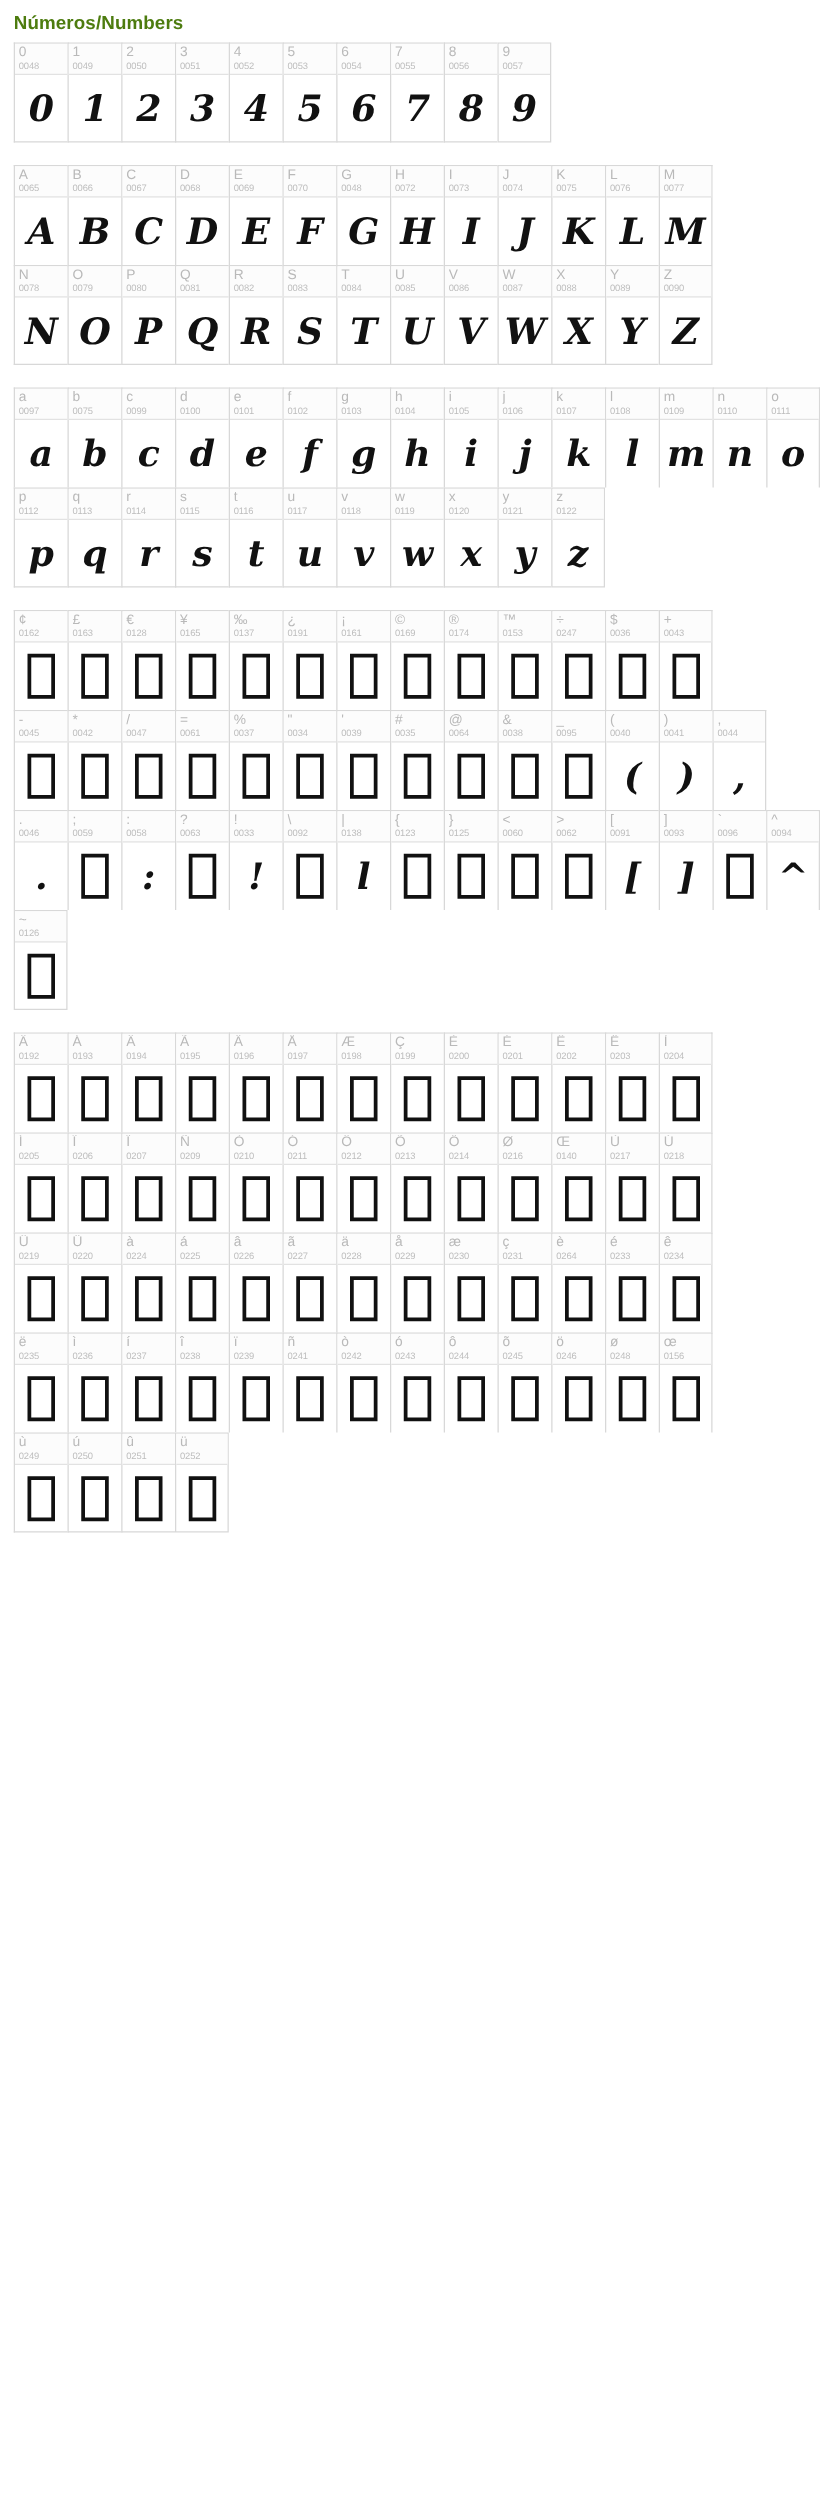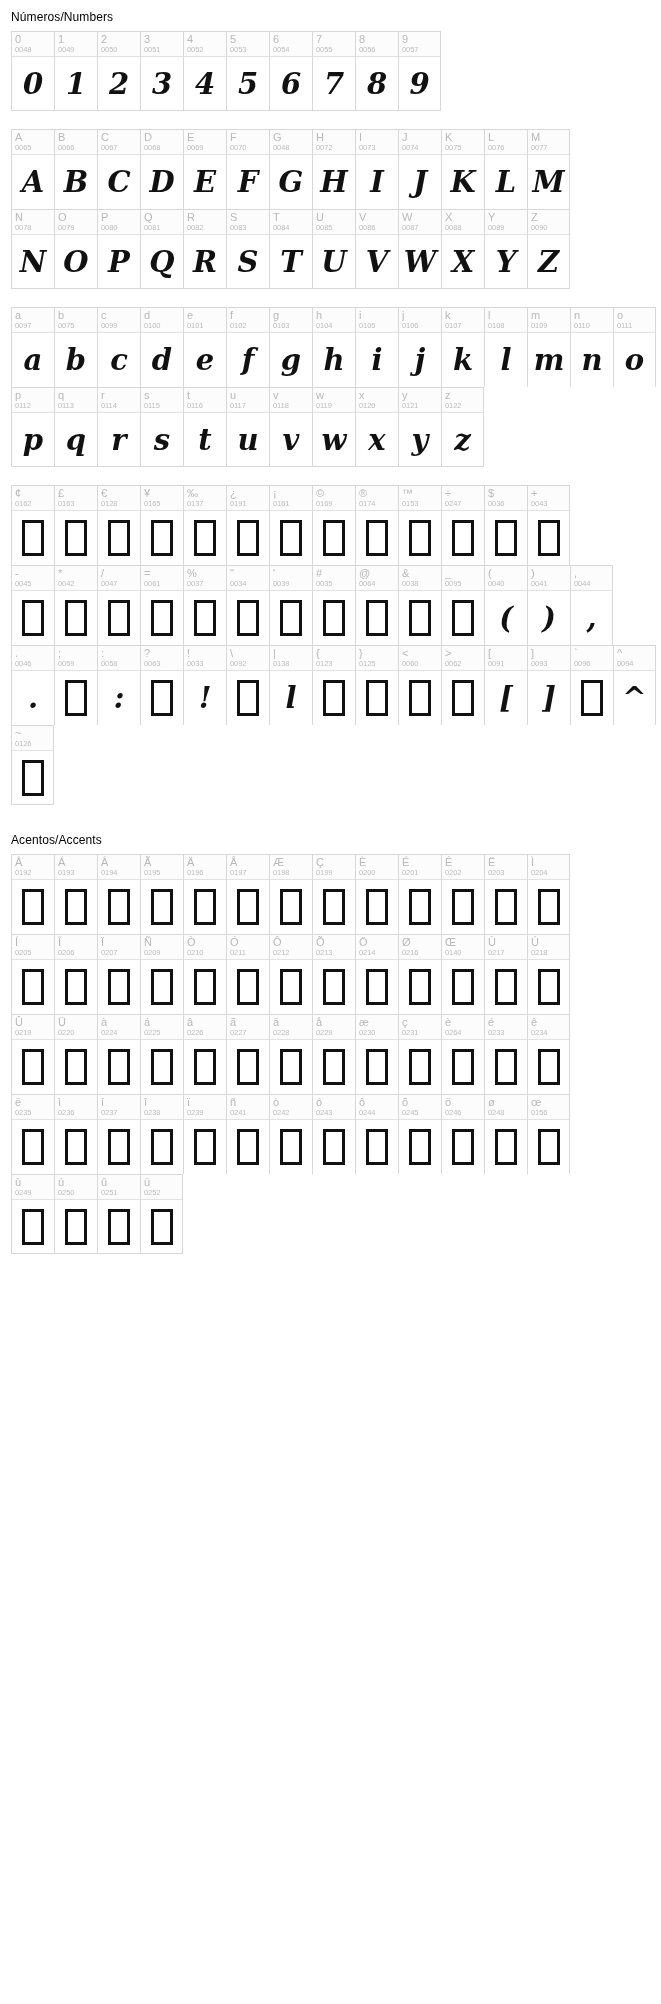--- a/index.html
+++ b/index.html
@@ -15,25 +15,25 @@
     color: #333333;
   }
   .page {
     width: 661px;
     padding: 0 0 0 0;
   }
   .section {
     margin: 0 0 6px 0;
   }
   .section-title {
-    font-size: 12px;
-    color: #000000;
+    font-size: 15px;
+    color: #4d7c0f;
     padding: 10px 0 7px 11px;
     letter-spacing: 0.1px;
-    font-weight: normal;
+    font-weight: bold;
   }
   .grid {
     display: flex;
     flex-wrap: wrap;
     width: 100%;
     padding-left: 11px;
   }
   .row {
     display: flex;
     flex-wrap: nowrap;
@@ -875,21 +875,20 @@
                 <span class="cell-char">~</span>
                 <span class="cell-code">0126</span>
               </div>
               <div class="cell-glyph tofu"></div>
             </div>
           </div>
         </div>
       </div>
       <div class="spacer"></div>
       <div class="section">
-        <div class="section-title">Acentos/Accents</div>
         <div class="grid">
           <div class="row">
             <div class="glyph-cell">
               <div class="cell-head">
                 <span class="cell-char">Â</span>
                 <span class="cell-code">0192</span>
               </div>
               <div class="cell-glyph tofu"></div>
             </div>
             <div class="glyph-cell">

